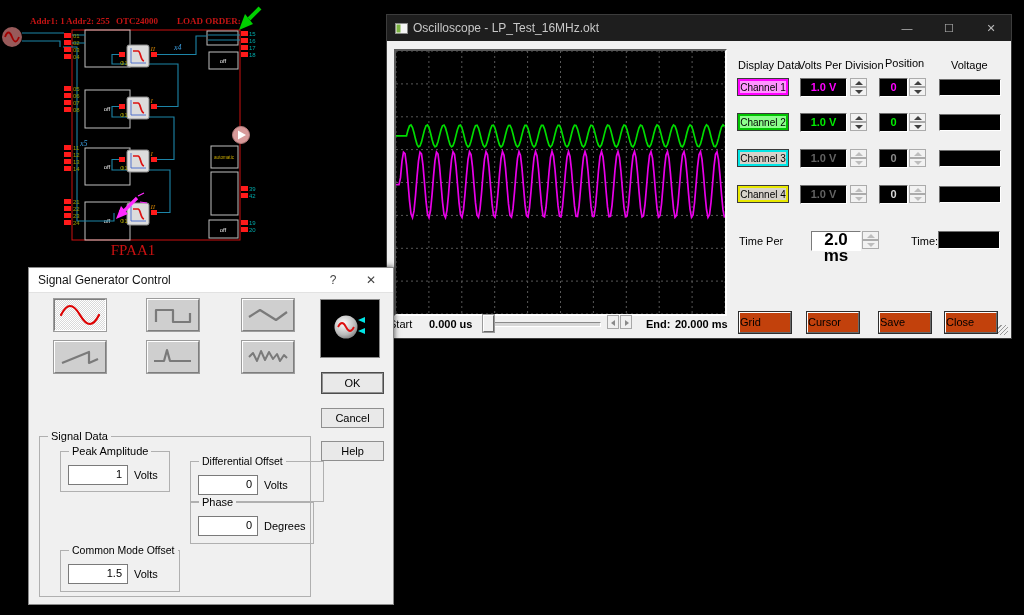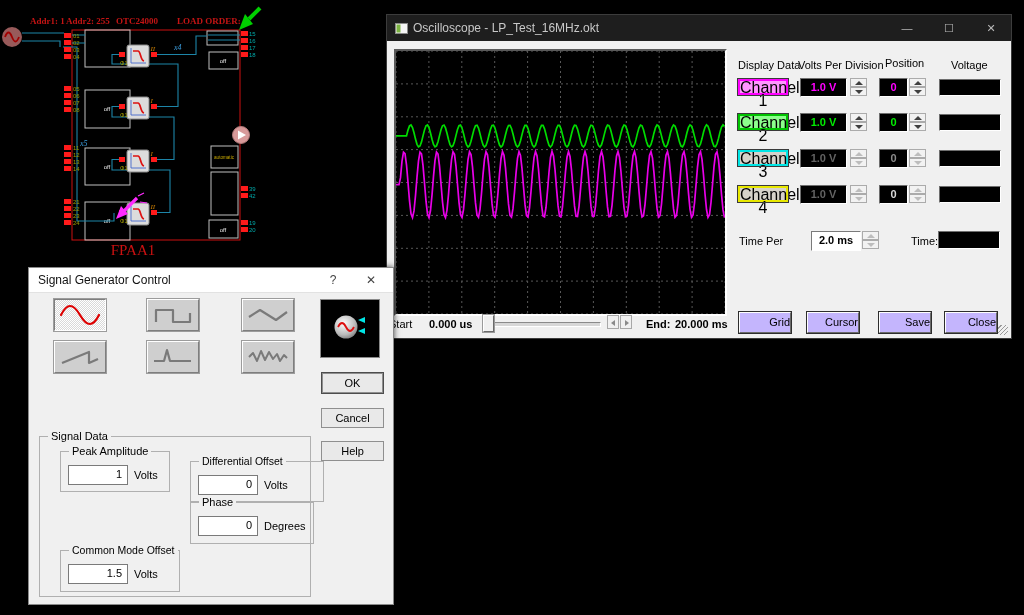--- a/index.html
+++ b/index.html
@@ -8,41 +8,41 @@
   
   #fpaa-wrap{left:0;top:0;width:280px;height:262px;z-index:5;}
   
   #scope{left:386px;top:14px;width:624px;height:323px;background:#f0f0f0;border:1px solid #3c3c3c;z-index:10;}
   #scope-titlebar{left:0;top:0;width:100%;height:26px;background:#1e1e1e;color:#c8c8c8;font-size:12px;}
   #scope-title{left:26px;top:6px;}
   .win-ctl{top:0;width:40px;height:26px;text-align:center;line-height:26px;color:#b8b8b8;font-size:11px;}
   #scope-display{left:7px;top:34px;width:329px;height:263px;background:#000;
     border-top:2px solid #5a5a5a;border-left:2px solid #5a5a5a;border-right:2px solid #fff;border-bottom:2px solid #fff;}
   .panel-hdr{font-size:11px;color:#000;top:44px;}
-  .ch-btn{width:50px;height:16px;border:2px solid;outline:1px solid #3a3a3a;font-size:16px;text-align:center;line-height:13px;color:#000;box-sizing:border-box;}
+  .ch-btn{width:50px;height:16px;border:2px solid;outline:1px solid #3a3a3a;font-size:10px;text-align:center;line-height:13px;color:#000;box-sizing:border-box;}
   .blk-box{background:#000;border:1px solid;border-color:#6e6e6e #ffffff #ffffff #6e6e6e;box-sizing:border-box;}
   .volts-box{width:47px;height:19px;font-size:11px;font-weight:bold;text-align:center;line-height:17px;}
   .pos-box{width:29px;height:19px;font-size:11px;font-weight:bold;text-align:center;line-height:17px;}
   .volt-out{width:62px;height:17px;}
   .spin{width:17px;height:19px;}
   .spin-btn{position:absolute;left:0;width:17px;height:9px;background:#f2f2f2;border:1px solid #ababab;box-sizing:border-box;}
   .spin-btn.up{top:0;}.spin-btn.dn{top:9px;}
   .tri{position:absolute;left:4px;width:0;height:0;border-left:4px solid transparent;border-right:4px solid transparent;}
   .tri-up{top:2px;border-bottom:4px solid #404040;}
   .tri-dn{top:2px;border-top:4px solid #404040;}
   .ch-row.off .tri-up{border-bottom-color:#bdbdbd;}
   .ch-row.off .tri-dn{border-top-color:#bdbdbd;}
   .dis .tri-up{border-bottom-color:#bdbdbd;}
   .dis .tri-dn{border-top-color:#bdbdbd;}
   .lbl{font-size:11px;color:#000;}
   .bold{font-weight:bold;}
   .timeper-box{width:48px;height:18px;background:#fff;border:1px solid;border-color:#7a7a7a #fff #fff #7a7a7a;
-    font-size:11px;font-weight:bold;text-align:center;line-height:16px;color:#000;}
-  .scope-btn{width:52px;height:21px;background:#c4b5fd;border:1px solid;border-color:#fdfdfd #6a6a6a #6a6a6a #fdfdfd;
-    outline:1px solid #2e2e2e;font-size:11px;text-align:right;line-height:19px;color:#000;box-sizing:border-box;}
+    font-size:17px;font-weight:bold;text-align:center;line-height:16px;color:#000;}
+  .scope-btn{width:52px;height:21px;background:#c2410c;border:1px solid;border-color:#fdfdfd #6a6a6a #6a6a6a #fdfdfd;
+    outline:1px solid #2e2e2e;font-size:11px;text-align:left;line-height:19px;color:#000;box-sizing:border-box;}
   .track{height:3px;background:#d7d7d7;border:1px solid;border-color:#8a8a8a #fff #fff #8a8a8a;}
   .thumb{width:9px;height:15px;background:#f0f0f0;border:1px solid;border-color:#fff #6a6a6a #6a6a6a #fff;outline:1px solid #9a9a9a;}
   .sld-btn{width:12px;height:14px;background:#f0f0f0;border:1px solid #a8a8a8;box-sizing:border-box;}
   .sld-tri{position:absolute;top:4px;width:0;height:0;border-top:3px solid transparent;border-bottom:3px solid transparent;}
   .sld-l{left:3px;border-right:4px solid #8a8a8a;}
   .sld-r{left:4px;border-left:4px solid #8a8a8a;}
   #grip{right:3px;bottom:3px;width:10px;height:10px;
     background:repeating-linear-gradient(135deg,transparent 0 2px,#9a9a9a 2px 3px);}
   
   #siggen{left:28px;top:267px;width:364px;height:336px;background:#f0f0f0;border:1px solid #8a8a8a;z-index:30;box-shadow:0 0 6px rgba(0,0,0,.7);}

